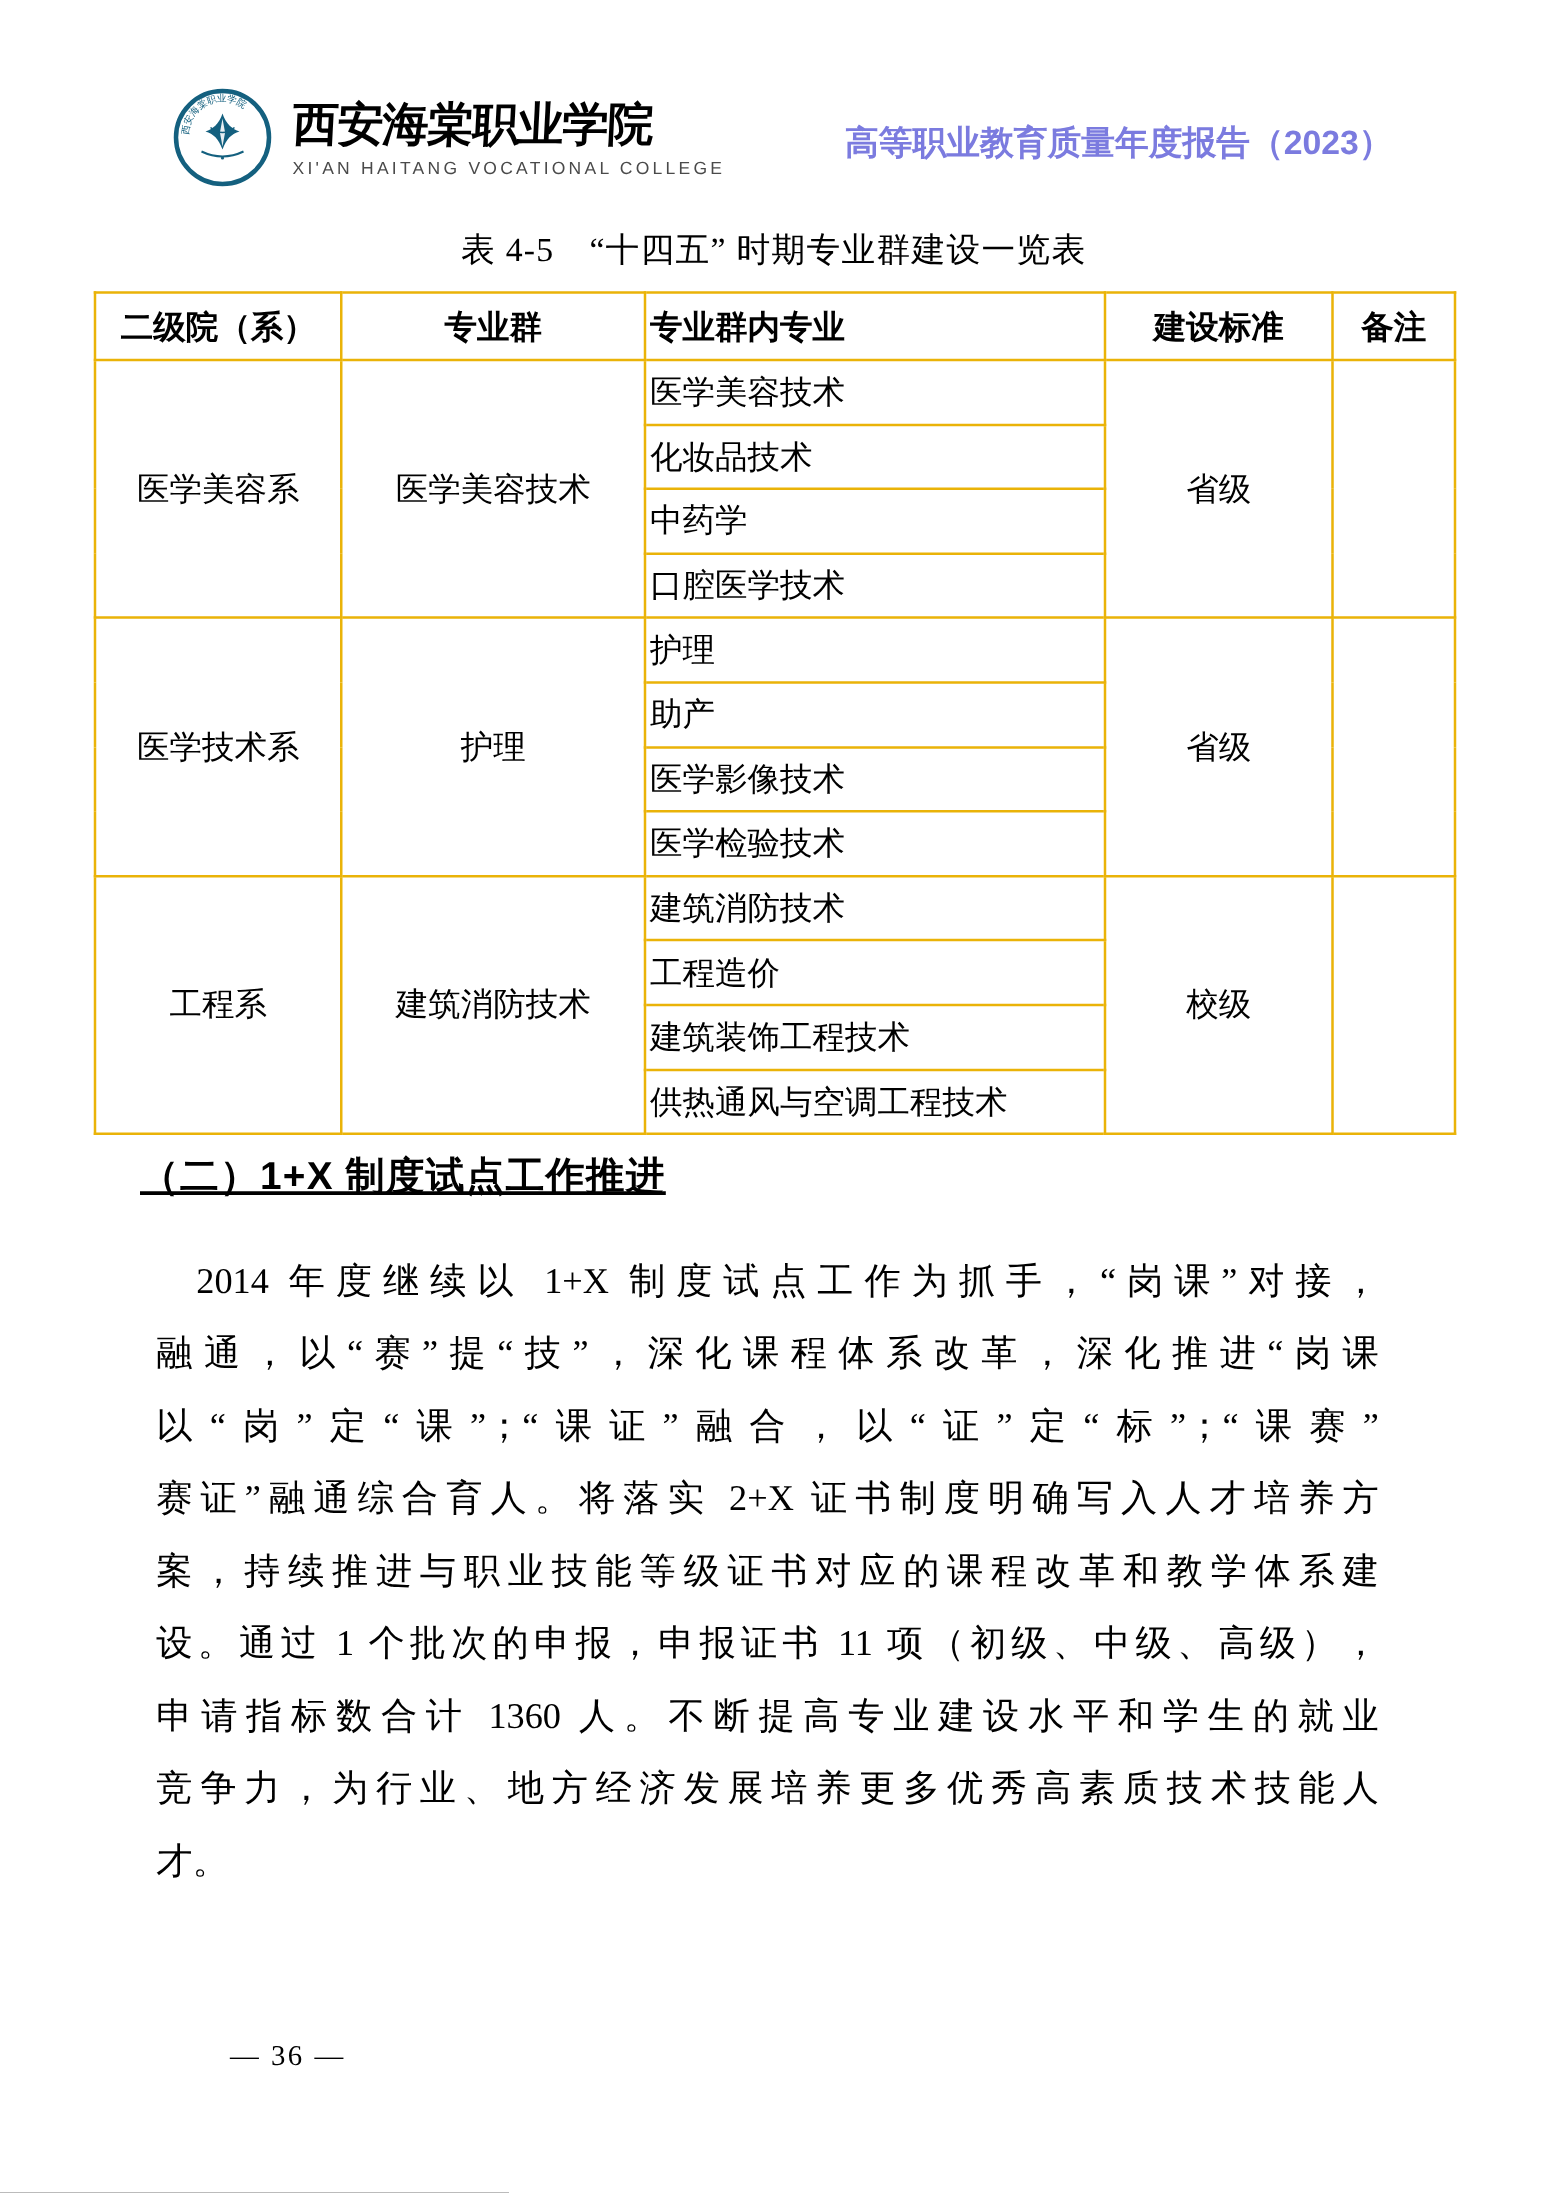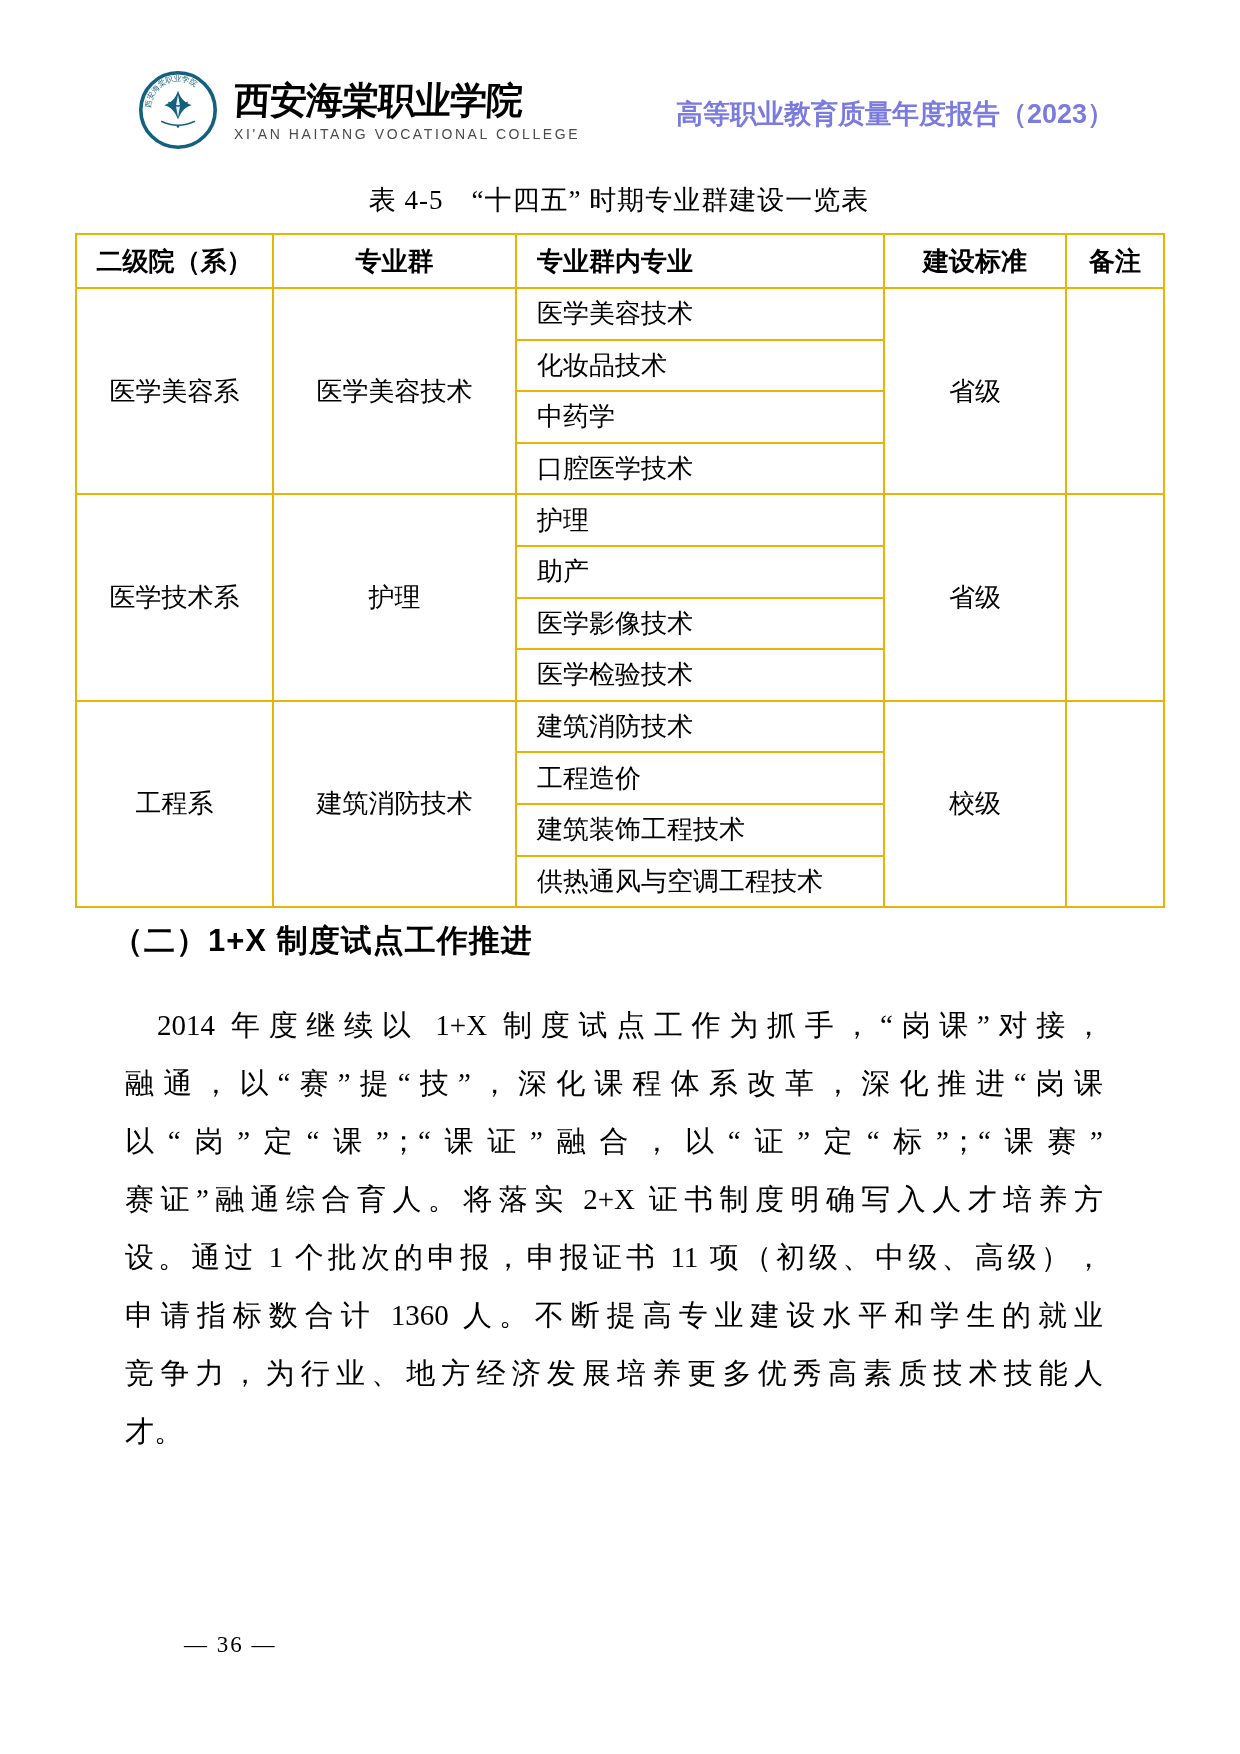--- a/index.html
+++ b/index.html
@@ -45,30 +45,30 @@
   table.spec col.c1{width:197px} table.spec col.c2{width:243px}
   table.spec col.c3{width:368px} table.spec col.c4{width:182px}
   table.spec col.c5{width:98px}
   table.spec, table.spec th, table.spec td { border:2px solid #eab308; }
   table.spec { border-width:2px; }
   table.spec th {
     height:52px; font-family:"Liberation Sans", sans-serif;
     font-weight:bold; border-bottom-width:2px; text-align:center;
     font-size:26px; padding:0;
   }
-  table.spec th.left, table.spec td.left { text-align:left; padding-left:20px; }
+  table.spec th.left, table.spec td.left { text-align:left; padding-left:3px; }
   table.spec td { height:49.6px; text-align:center; padding:0; font-weight:normal; }
   table.spec td.rs { border-bottom-width:2px; }  
   table.spec td.grp-end { border-bottom-width:2px; }
 
   
   .section-heading {
     position:absolute; top:920px; left:112px;
     font-family:"Liberation Sans", sans-serif;
-    font-size:31px; font-weight:bold; letter-spacing:1px; white-space:nowrap;
+    font-size:31px; font-weight:bold; letter-spacing:1px; white-space:nowrap;text-decoration:underline;
   }
   .body-paragraph {
     position:absolute; top:996px; left:125px; width:978px;
     font-size:29px; line-height:58px;
   }
   .pline {
     text-align:justify; text-align-last:justify; text-justify:inter-character;
     height:58px; white-space:normal;
   }
   .pline.first { text-indent:32px; }
@@ -182,20 +182,21 @@
     </tbody>
   </table>
 
   <div class="section-heading">（二）1+X 制度试点工作推进</div>
 
   <div class="body-paragraph">
     <div class="pline first">2014 年度继续以 1+X 制度试点工作为抓手，“岗课”对接，</div>
     <div class="pline">融通，以“赛”提“技”，深化课程体系改革，深化推进“岗课</div>
     <div class="pline">以“岗”定“课”；“课证”融合，以“证”定“标”；“课赛”</div>
     <div class="pline">赛证”融通综合育人。将落实 2+X 证书制度明确写入人才培养方</div>
+    <div class="pline">案，持续推进与职业技能等级证书对应的课程改革和教学体系建</div>
     <div class="pline">设。通过 1 个批次的申报，申报证书 11 项（初级、中级、高级），</div>
     <div class="pline">申请指标数合计 1360 人。不断提高专业建设水平和学生的就业</div>
     <div class="pline">竞争力，为行业、地方经济发展培养更多优秀高素质技术技能人</div>
     <div class="pline last">才。</div>
   </div>
 
   <div class="page-number">— 36 —</div>
 
 </div>
 

